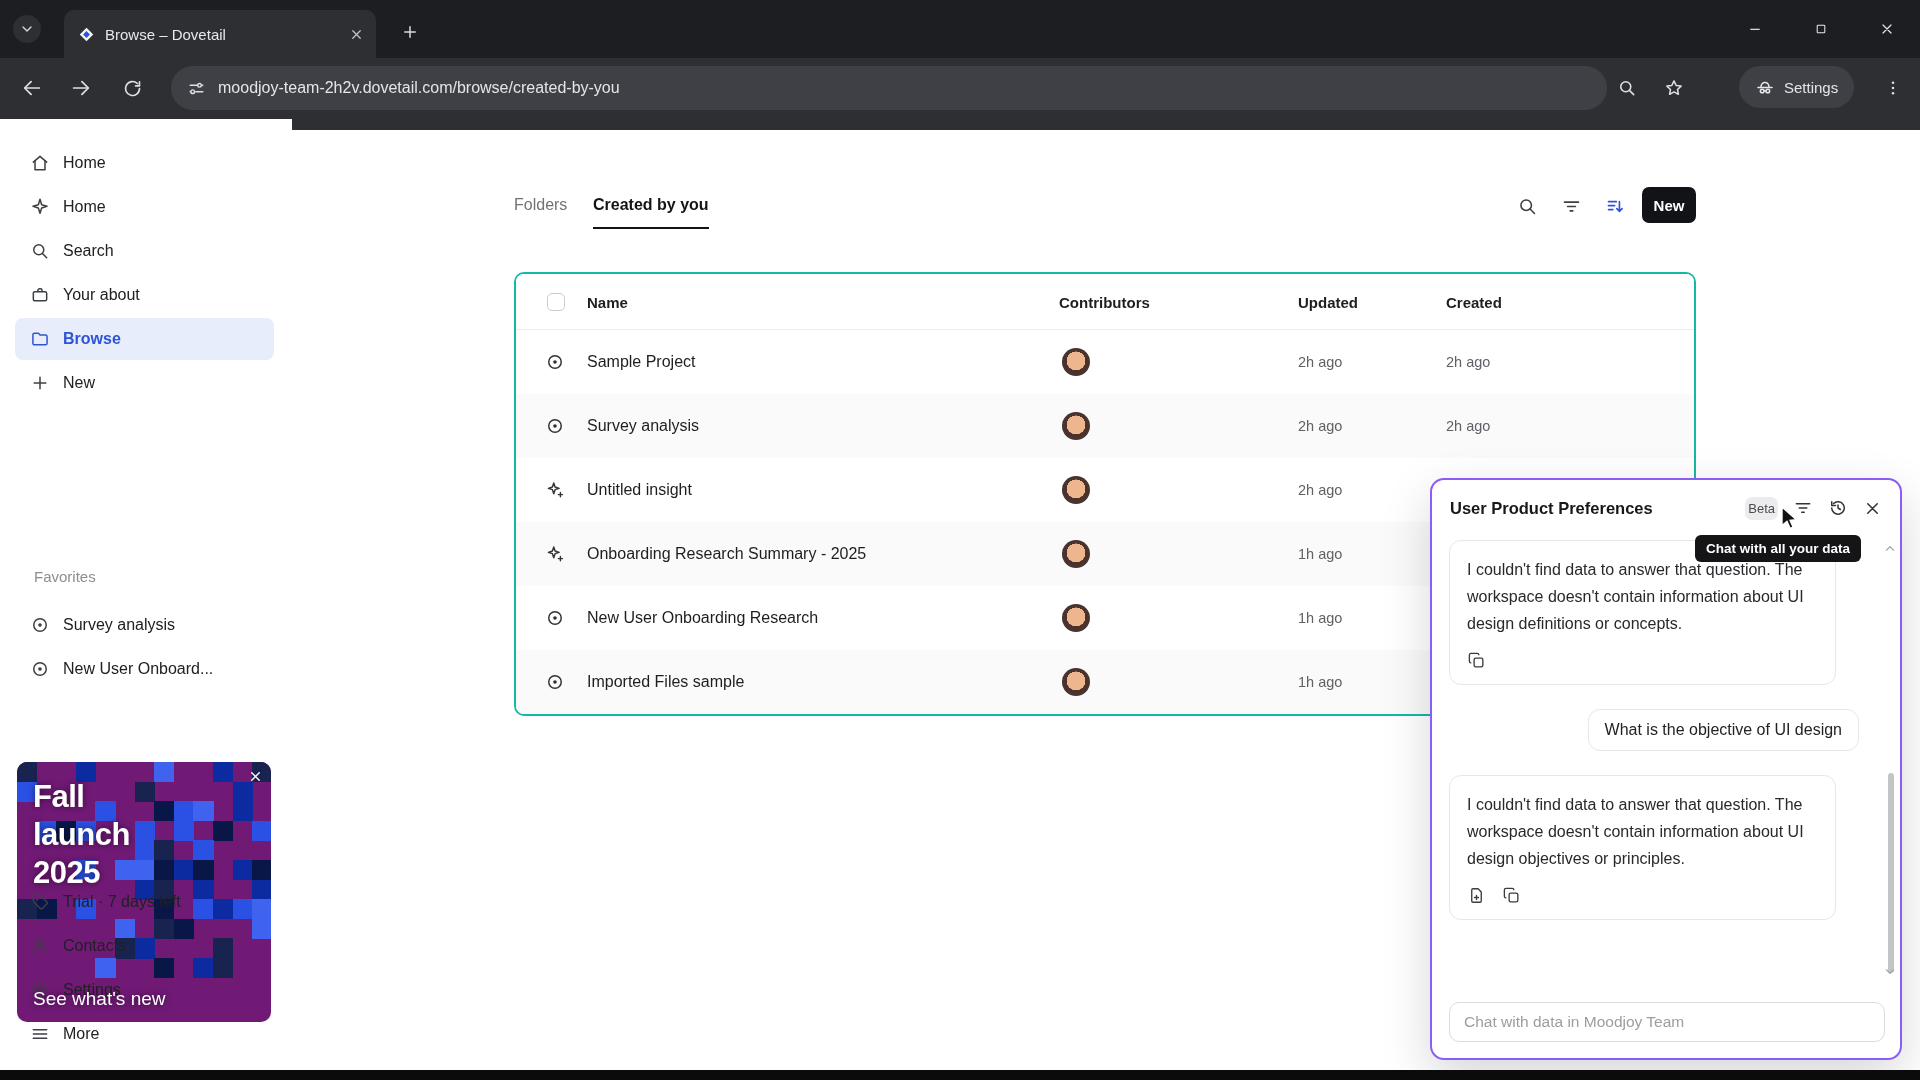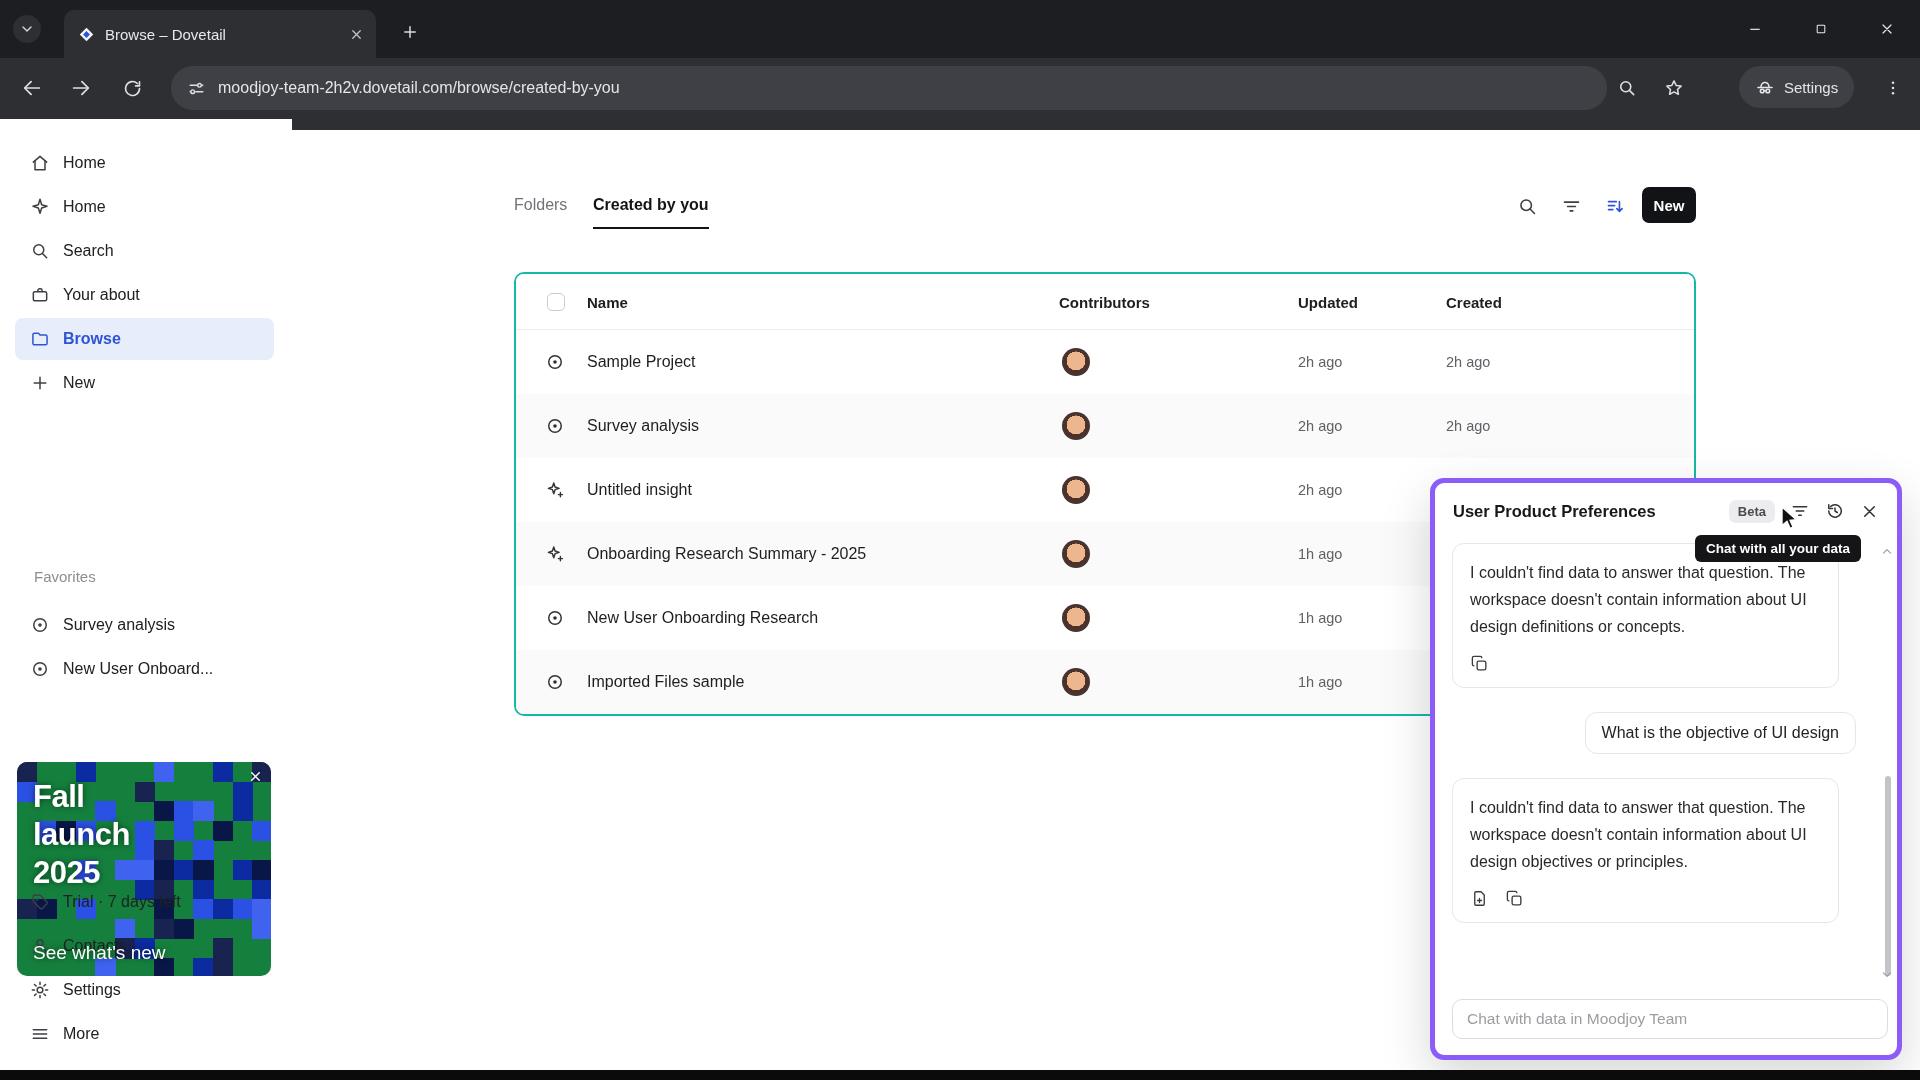--- a/index.html
+++ b/index.html
@@ -33,22 +33,22 @@
   .sidebar{position:absolute;left:0;top:119px;width:292px;bottom:10px;background:#fff}
   .nav-item{height:42px;margin:2px 18px 1px 15px;border-radius:8px;display:flex;align-items:center;
     padding-left:14px;gap:12px;color:#202124;font-size:16px;cursor:pointer}
   .nav-item .ico{width:22px;height:22px;display:flex;align-items:center;justify-content:center;color:#3c3f43}
   .nav-item.active{background:#e7edfb;color:#2f54d6;font-weight:700}
   .nav-item.active .ico{color:#2f54d6}
   .nav-list{position:absolute;left:0;top:21px;right:0}
   .fav-heading{position:absolute;left:34px;top:449px;font-size:15px;color:#8a8d91}
   .fav-list{position:absolute;left:0;top:483px;right:0}
 
-  .promo{position:absolute;left:17px;top:643px;width:254px;height:214px;border-radius:10px;
-    background:#15803d;overflow:hidden}
+  .promo{position:absolute;left:17px;top:643px;width:254px;height:260px;border-radius:10px;
+    background:#701a75;overflow:hidden}
   .promo-pattern{position:absolute;inset:0}
   .promo-close{position:absolute;top:7px;right:8px;color:#fff;z-index:3;cursor:pointer;display:flex}
   .promo-text{position:relative;z-index:2;padding:16px 0 0 16px;color:#fff;font-size:31px;
     font-weight:700;line-height:38px;letter-spacing:-0.5px;text-shadow:0 0 6px rgba(0,0,0,.55)}
   .promo-link{position:absolute;z-index:2;left:16px;bottom:12px;color:#fff;font-size:19px;
     font-weight:500;cursor:pointer;text-shadow:0 0 6px rgba(0,0,0,.6)}
   .footer-list{position:absolute;left:0;top:760px;right:0}
 
   
   .view-tab{position:absolute;top:196px;font-size:16px;cursor:pointer}
@@ -69,25 +69,25 @@
   .trow:nth-child(odd){background:#fafafa}
   .row-ico{position:absolute;left:29px;top:50%;transform:translateY(-50%);color:#303235;display:flex}
   .cell-name{position:absolute;left:71px;top:50%;transform:translateY(-50%);font-size:16px;font-weight:500;color:#1d1e21}
   .avatar{position:absolute;left:546px;top:50%;transform:translateY(-50%);width:28px;height:28px;border-radius:50%;
     background:radial-gradient(circle at 50% 46%,#eeb68c 0 45%,#4a332c 46% 100%)}
   .cell-time{position:absolute;top:50%;transform:translateY(-50%);font-size:14.5px;color:#5e6165}
   .col-updated{left:782px}.col-created{left:930px}
 
   
   .chat-panel{position:absolute;left:1430px;top:478px;width:472px;height:582px;background:#fff;
-    border:5px solid #8b5cf6;border-radius:14px;box-shadow:0 18px 50px rgba(0,0,0,.16);z-index:20}
+    border:2px solid #8b5cf6;border-radius:14px;box-shadow:0 18px 50px rgba(0,0,0,.16);z-index:20}
   .cp-header{display:flex;align-items:center;height:56px;padding:0 18px;gap:15px}
   .cp-title{font-size:16.5px;font-weight:700;color:#17181a;white-space:nowrap}
-  .cp-beta{margin-left:auto;background:#ececee;color:#4a4c4f;font-size:13px;font-weight:700;
-    padding:4px 9px;border-radius:7px}
+  .cp-beta{margin-left:auto;background:#ececee;color:#4a4c4f;font-size:13px;font-weight:400;
+    padding:4px 3px;border-radius:7px}
   .cp-hicon{color:#323437;display:flex;cursor:pointer}
   .cp-messages{position:absolute;top:56px;left:0;right:14px;height:462px;display:flex;flex-direction:column;
     gap:24px;padding-top:4px;overflow:hidden}
   .msg-card{width:387px;margin-left:17px;border:1px solid #e7e7e9;border-radius:12px;padding:15px 17px 14px;
     font-size:16px;line-height:27px;color:#28292c;background:#fff}
   .msg-actions{display:flex;gap:16px;margin-top:14px;color:#3a3c3f}
   .msg-actions .a-ico{display:flex;cursor:pointer}
   .user-bubble{align-self:flex-end;margin-right:27px;border:1px solid #e7e7e9;border-radius:12px;
     padding:11px 16px;font-size:16px;color:#222326;background:#fff;max-width:300px}
   .cp-scroll-up,.cp-scroll-down{position:absolute;right:3px;color:#9aa0a6;cursor:pointer;display:flex}

